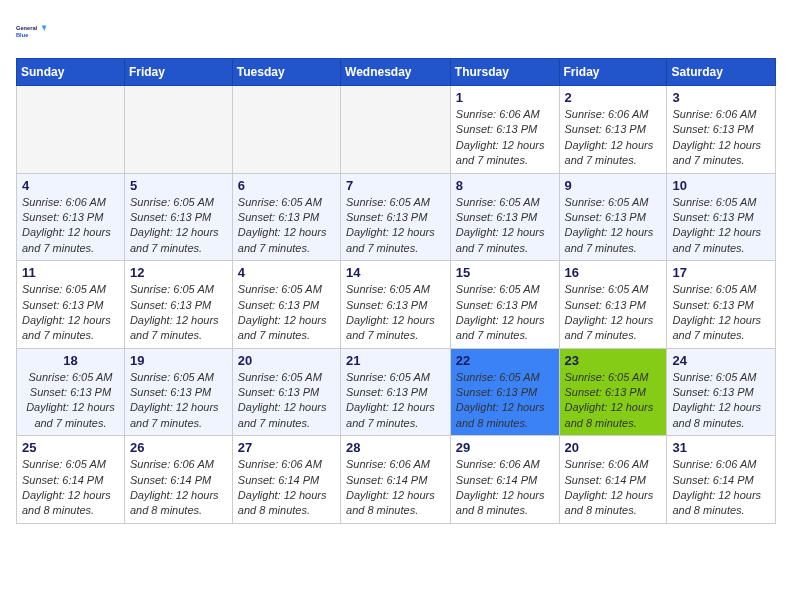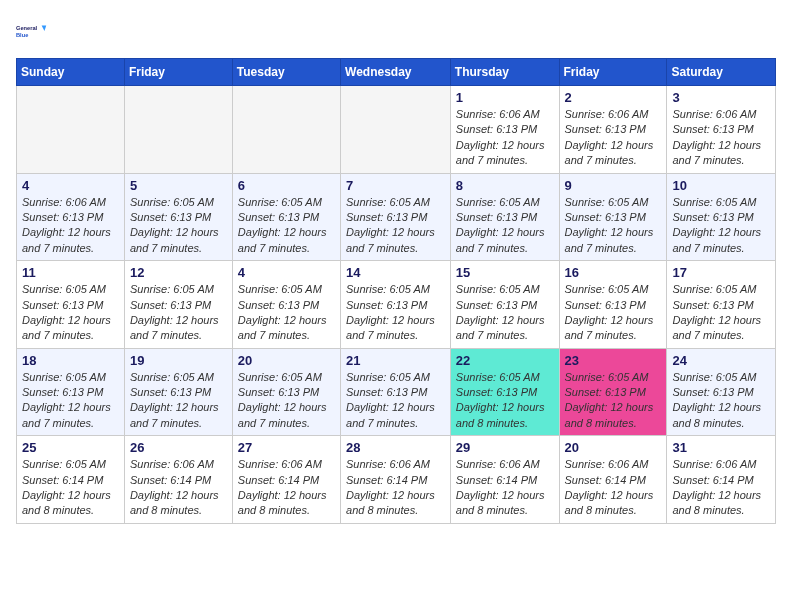--- a/index.html
+++ b/index.html
@@ -187,41 +187,41 @@
         <td>
           <span class="day-num">16</span>
           <div class="day-info">Sunrise: 6:05 AM<br>Sunset: 6:13 PM<br>Daylight: 12 hours and 7 minutes.</div>
         </td>
         <td>
           <span class="day-num">17</span>
           <div class="day-info">Sunrise: 6:05 AM<br>Sunset: 6:13 PM<br>Daylight: 12 hours and 7 minutes.</div>
         </td>
       </tr>
       <tr>
-        <td style="background: rgb(240, 244, 255);">
+        <td style="background: rgb(240, 244, 255); text-align: center;">
           <span class="day-num">18</span>
           <div class="day-info">Sunrise: 6:05 AM<br>Sunset: 6:13 PM<br>Daylight: 12 hours and 7 minutes.</div>
         </td>
         <td style="background: rgb(240, 244, 255); margin-left: 48px;">
           <span class="day-num">19</span>
           <div class="day-info">Sunrise: 6:05 AM<br>Sunset: 6:13 PM<br>Daylight: 12 hours and 7 minutes.</div>
         </td>
         <td style="background: rgb(240, 244, 255);">
           <span class="day-num">20</span>
           <div class="day-info">Sunrise: 6:05 AM<br>Sunset: 6:13 PM<br>Daylight: 12 hours and 7 minutes.</div>
         </td>
         <td style="background: rgb(240, 244, 255); margin-top: 20px;">
           <span class="day-num">21</span>
           <div class="day-info">Sunrise: 6:05 AM<br>Sunset: 6:13 PM<br>Daylight: 12 hours and 7 minutes.</div>
         </td>
-        <td style="background: #5eead4;">
+        <td style="background: #3b82f6;">
           <span class="day-num">22</span>
           <div class="day-info">Sunrise: 6:05 AM<br>Sunset: 6:13 PM<br>Daylight: 12 hours and 8 minutes.</div>
         </td>
-        <td style="background: #ec4899;">
+        <td style="background: #84cc16;">
           <span class="day-num">23</span>
           <div class="day-info">Sunrise: 6:05 AM<br>Sunset: 6:13 PM<br>Daylight: 12 hours and 8 minutes.</div>
         </td>
         <td style="background: rgb(240, 244, 255);">
           <span class="day-num">24</span>
           <div class="day-info">Sunrise: 6:05 AM<br>Sunset: 6:13 PM<br>Daylight: 12 hours and 8 minutes.</div>
         </td>
       </tr>
       <tr>
         <td>

